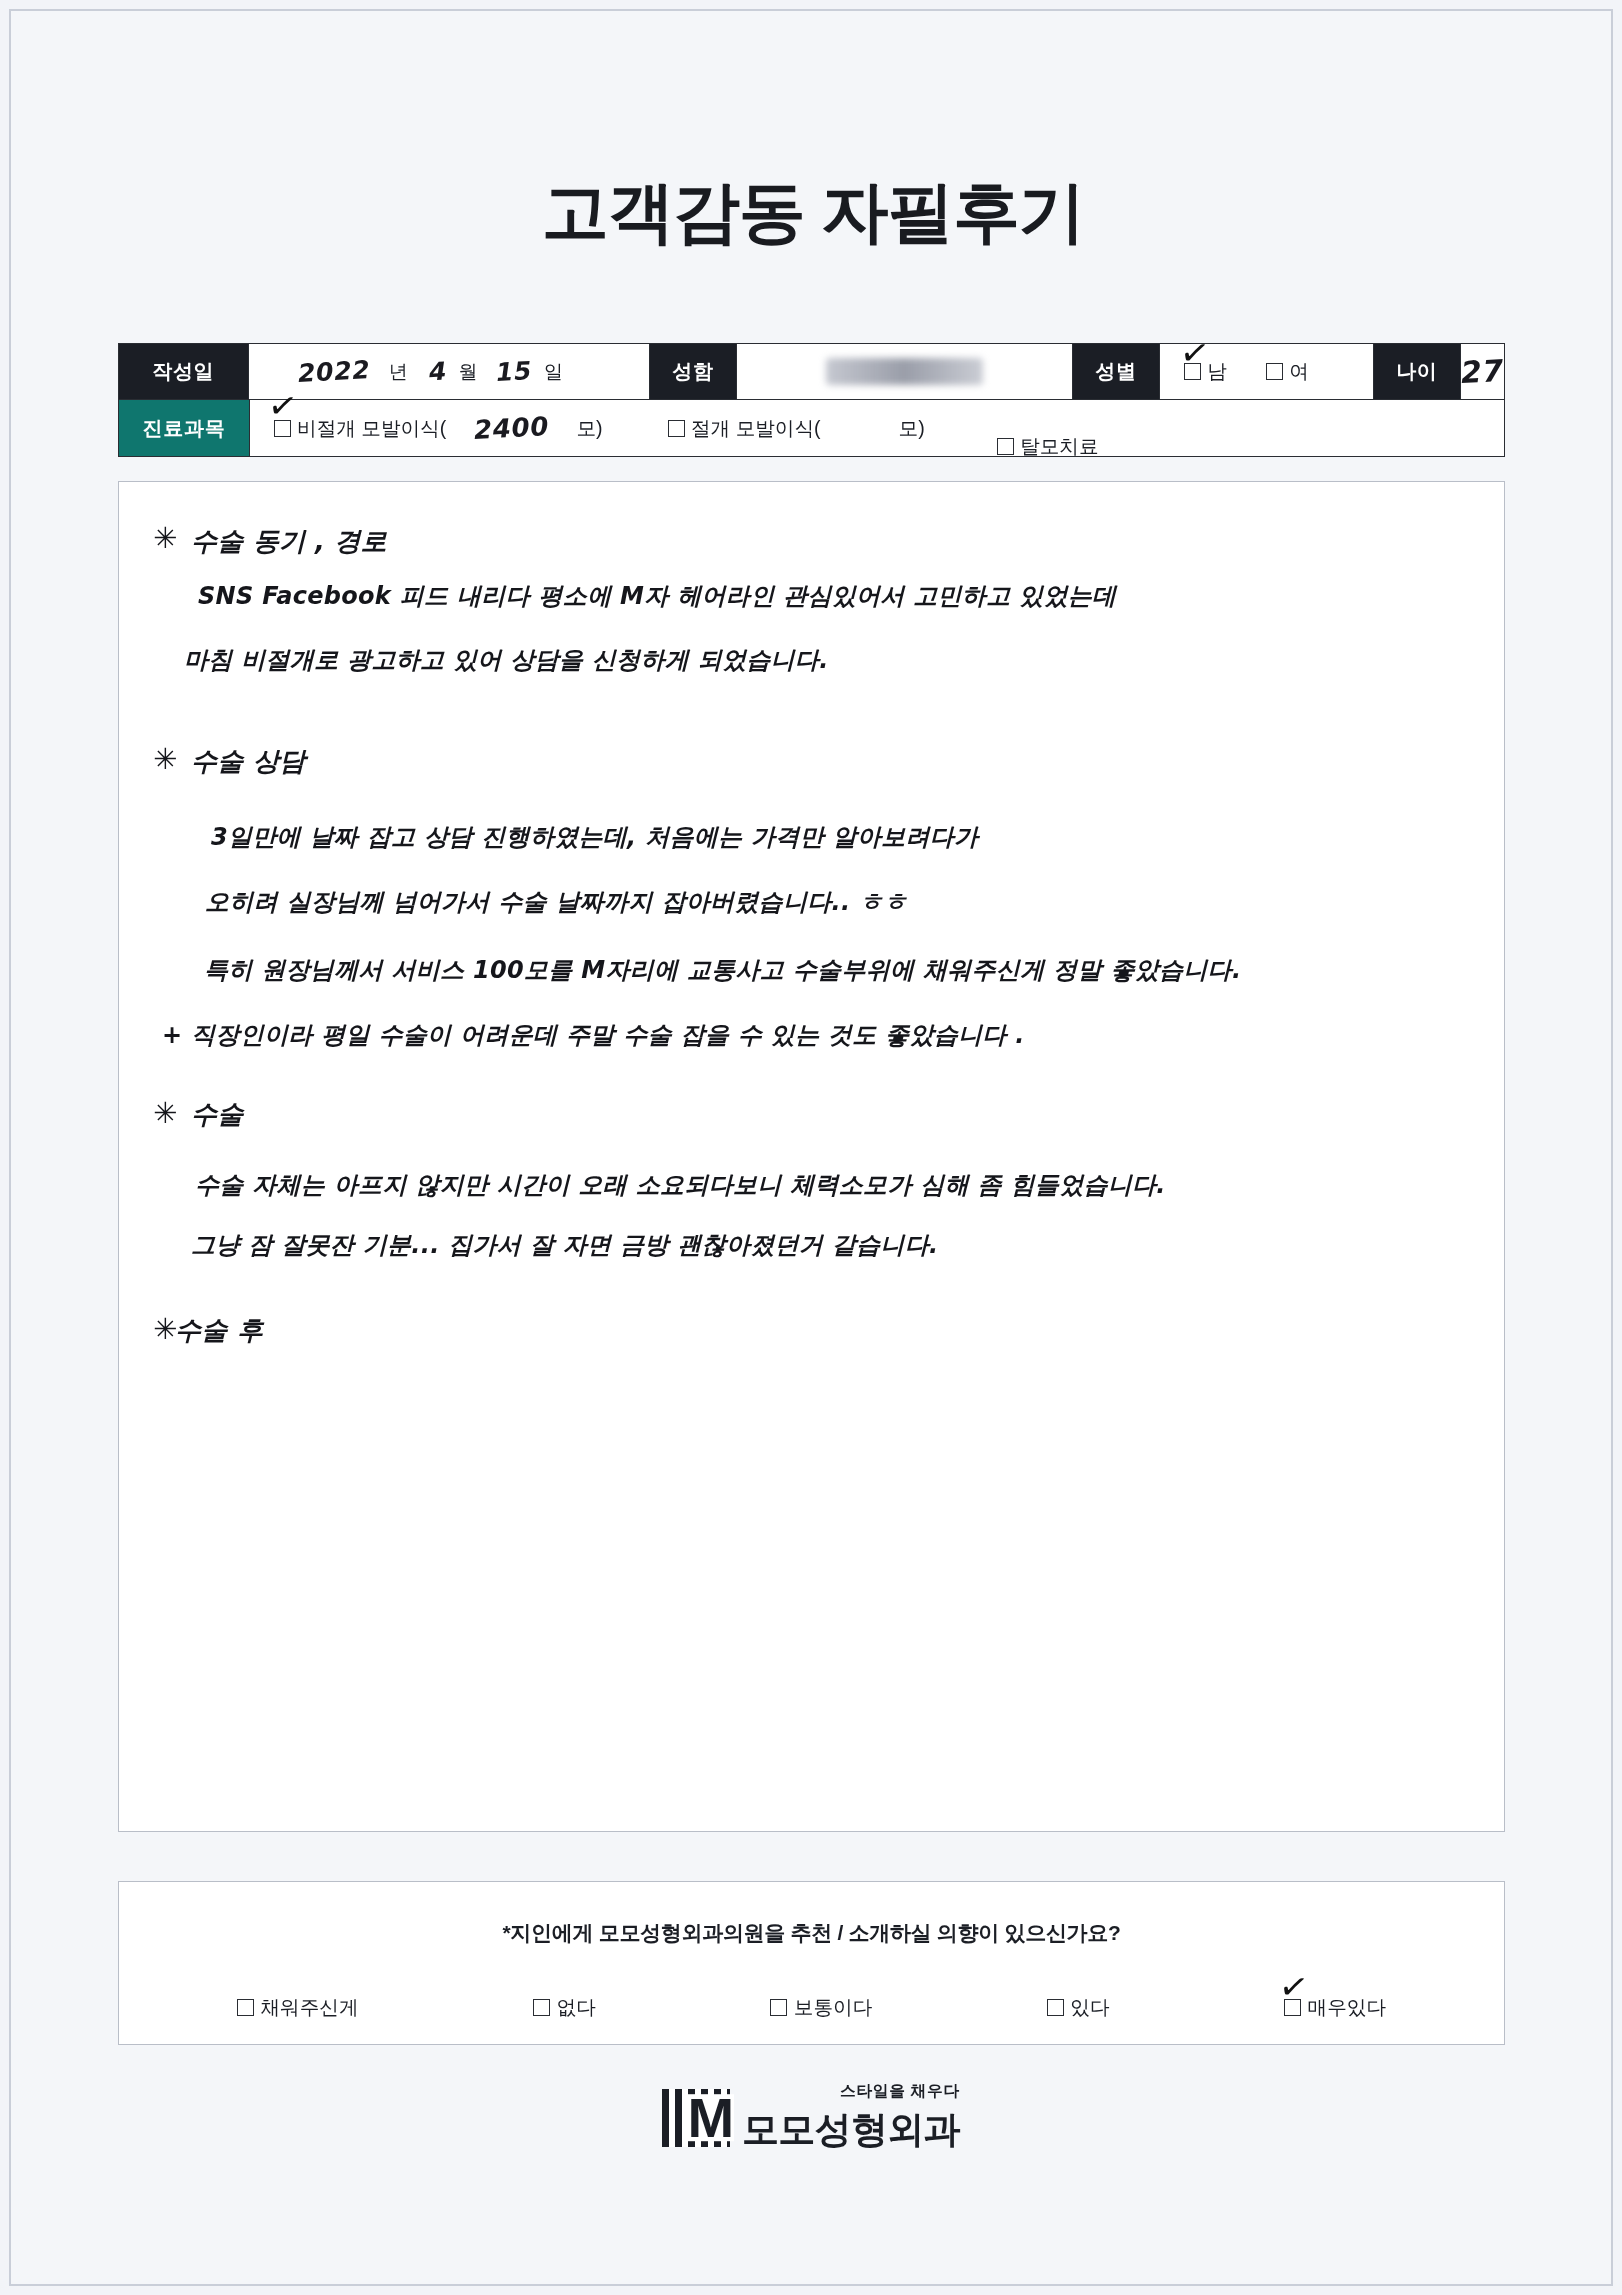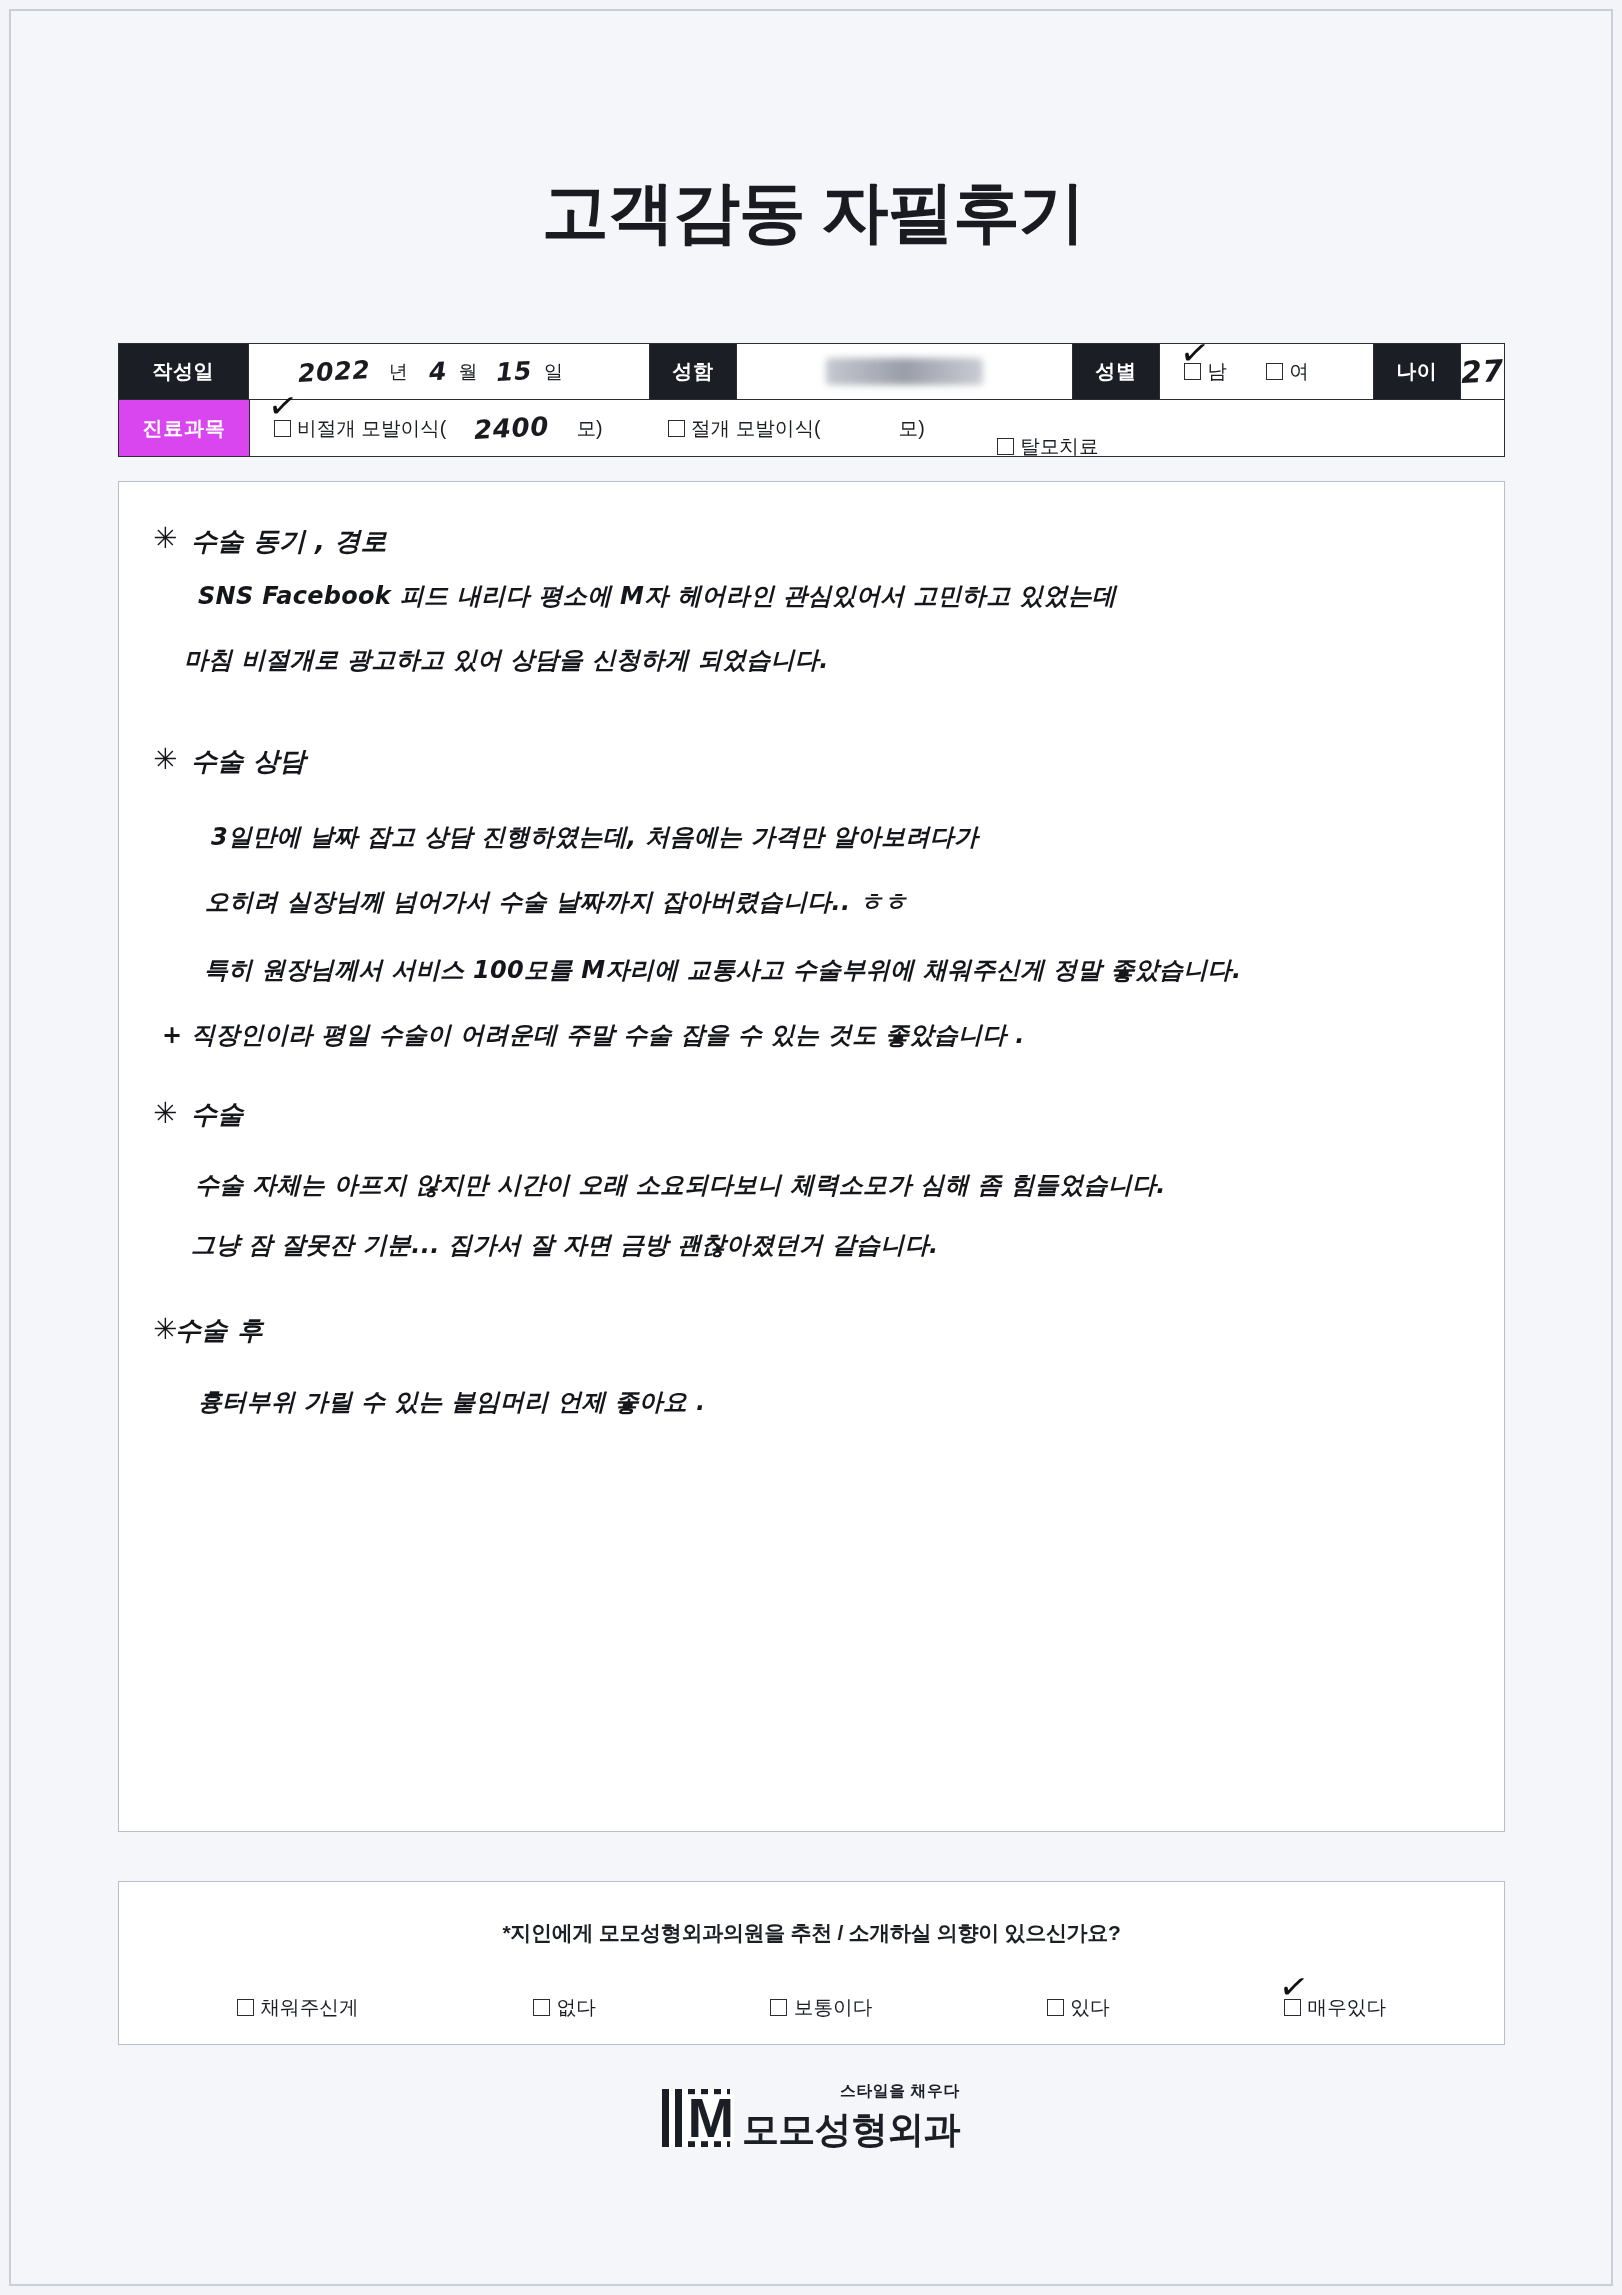--- a/index.html
+++ b/index.html
@@ -66,21 +66,21 @@
     background: #1b1e25;
     color: #ffffff;
     font-size: 20px;
     font-weight: 700;
     display: flex;
     align-items: center;
     justify-content: center;
     letter-spacing: 0.7px;
     box-sizing: border-box;
   }
-  .lab.red { background: #d946ef; }
+  .lab.red { background: #0f766e; }
   .cell {
     display: flex;
     align-items: center;
     box-sizing: border-box;
     font-size: 19px;
     color: #1b1e25;
     position: relative;
   }
   .hand {
     font-family: "DejaVu Sans", sans-serif;
@@ -312,21 +312,20 @@
       <div class="hw ln" style="left:85px; top:472px;">특히  원장님께서  서비스 100모를  M자리에  교통사고  수술부위에  채워주신게  정말  좋았습니다.</div>
       <div class="hw ln" style="left:43px; top:537px;">+ 직장인이라   평일  수술이   어려운데  주말  수술  잡을 수  있는  것도   좋았습니다 .</div>
 
       <span class="star" style="left:34px; top:614px;">✳</span>
       <div class="hw hd" style="left:72px; top:615px;">수술</div>
       <div class="hw ln" style="left:72px; top:747px;">그냥  잠  잘못잔 기분...   집가서  잘 자면  금방  괜찮아졌던거  같습니다.</div>
       <div class="hw ln" style="left:76px; top:687px;">수술 자체는  아프지 않지만   시간이  오래 소요되다보니   체력소모가  심해  좀  힘들었습니다.</div>
 
       <span class="star" style="left:34px; top:830px;">✳</span>
       <div class="hw hd" style="left:56px; top:831px;">수술 후</div>
-      <div class="hw ln" style="left:79px; top:904px;">흉터부위  가릴 수 있는  붙임머리  언제  좋아요 .</div>
     </div>
 
     <div class="survey">
       <div class="survey-q">*지인에게 모모성형외과의원을 추천 / 소개하실 의향이 있으신가요?</div>
       <div class="survey-opts">
         <div class="optbox">
           <span class="chk"></span>
           <span>채워주신게</span>
         </div>
         <div class="optbox">

